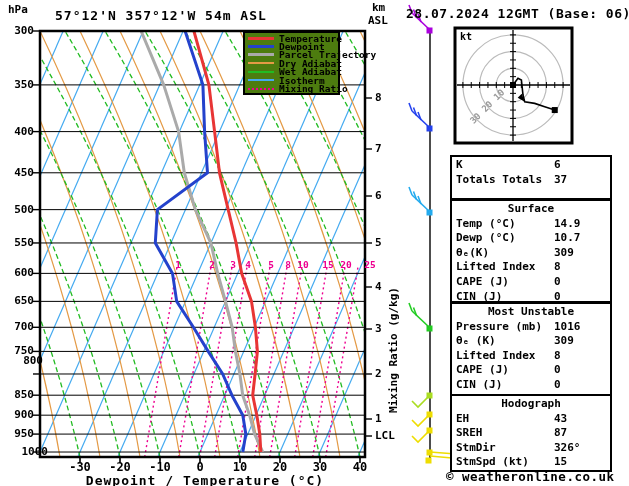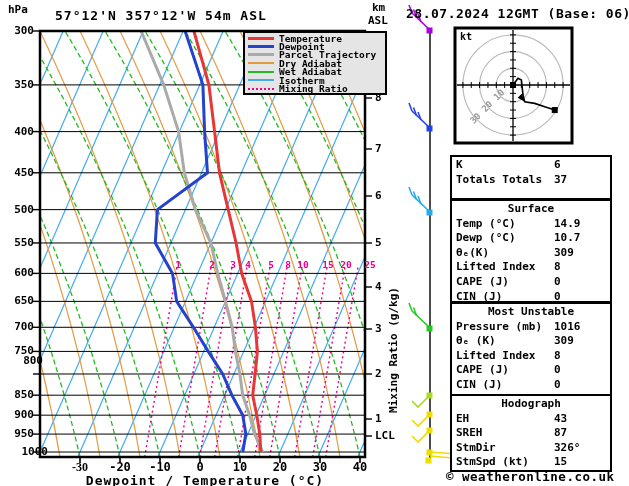--- a/index.html
+++ b/index.html
@@ -11,21 +11,21 @@
   .title{font-size:13px;letter-spacing:1px;}
   .date{font-size:13px;letter-spacing:0.5px;}
   .unit{font-size:11px;text-align:center;}
   .ptick{font-size:11px;width:34px;text-align:right;}
   .ttick{font-size:12px;width:40px;text-align:center;}
   .kmtick{font-size:11px;}
   .xaxis-title{font-size:13px;letter-spacing:1px;}
   .mixlbl{font-size:9.5px;color:#ee0090;font-weight:bold;}
   .mixaxis{font-size:11px;font-weight:bold;width:170px;height:14px;text-align:center;
            transform:rotate(-90deg);}
-  #legend{left:243px;top:31px;width:144px;height:64px;border:2px solid #000;background:#e5e5e5;
+  #legend{left:243px;top:31px;width:97px;height:64px;border:2px solid #000;background:#4d7c0f;
           padding:1px 0 0 3px;box-sizing:border-box;z-index:5;}
   .legrow{display:flex;align-items:center;height:8.4px;}
   .legswatch{width:26px;flex:0 0 26px;margin-right:5px;}
   .leglabel{font-size:9.5px;font-weight:bold;white-space:nowrap;}
   .statbox{position:absolute;left:450px;width:162px;border:2px solid #000;background:#fff;
            box-sizing:border-box;padding:1px 4px;}
   .strow{position:relative;height:14.6px;font-size:11px;font-weight:bold;white-space:nowrap;}
   .stval{position:absolute;left:98px;top:0;}
   .sthead{text-align:center;height:14.6px;font-size:11px;font-weight:bold;}
   #footer{font-size:12.5px;font-weight:bold;letter-spacing:0.5px;}
@@ -313,21 +313,21 @@
       <span class="abs lbl ptick" style="left:0px;top:294px;">650</span>
       <span class="abs lbl ptick" style="left:0px;top:320px;">700</span>
       <span class="abs lbl ptick" style="left:0px;top:344px;">750</span>
       <span class="abs lbl ptick" style="left:0px;top:354px;margin-left:9px;">800</span>
       <span class="abs lbl ptick" style="left:0px;top:388px;">850</span>
       <span class="abs lbl ptick" style="left:0px;top:408px;">900</span>
       <span class="abs lbl ptick" style="left:0px;top:427px;">950</span>
       <span class="abs lbl ptick" style="left:0px;top:445px;margin-left:14px;">1000</span>
     </div>
   <div id="temp-ticks">
-      <span class="abs lbl ttick" style="left:60px;top:460px;font-family:Liberation Serif, serif;">-30</span>
+      <span class="abs lbl ttick" style="left:60px;top:460px;">-30</span>
       <span class="abs lbl ttick" style="left:100px;top:460px;">-20</span>
       <span class="abs lbl ttick" style="left:140px;top:460px;">-10</span>
       <span class="abs lbl ttick" style="left:180px;top:460px;">0</span>
       <span class="abs lbl ttick" style="left:220px;top:460px;">10</span>
       <span class="abs lbl ttick" style="left:260px;top:460px;">20</span>
       <span class="abs lbl ttick" style="left:300px;top:460px;">30</span>
       <span class="abs lbl ttick" style="left:340px;top:460px;">40</span>
     </div>
   <div id="km-ticks">
       <span class="abs lbl kmtick" style="left:375px;top:91px;">8</span>

